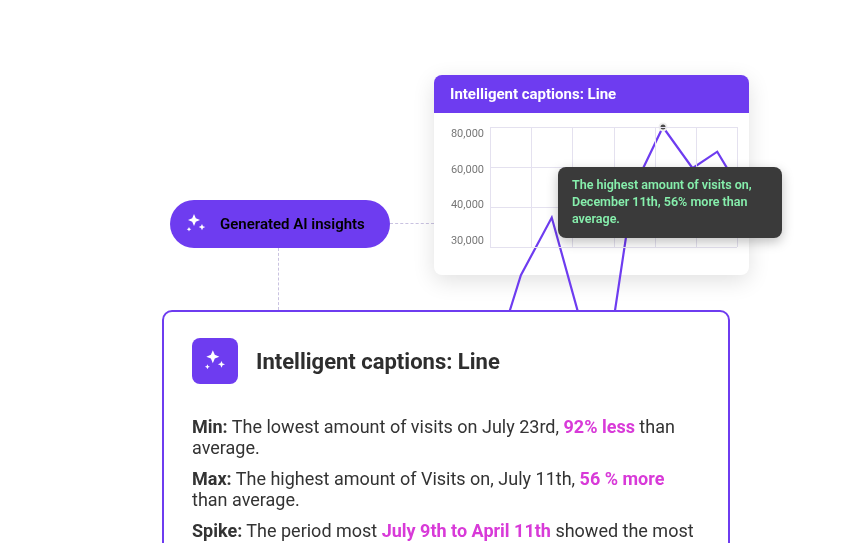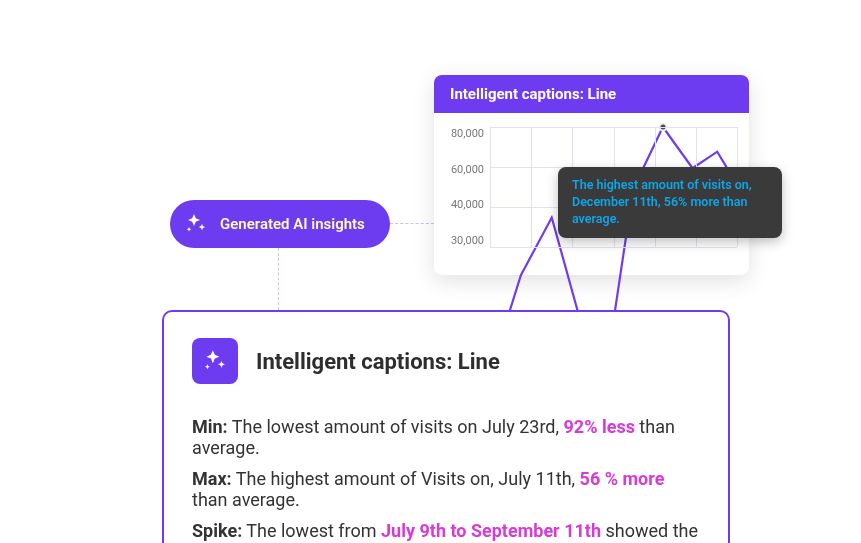--- a/index.html
+++ b/index.html
@@ -16,21 +16,21 @@
   .pill {
     position: absolute;
     left: 170px; top: 200px;
     width: 220px; height: 48px;
     background: #6e3cf0;
     border-radius: 24px;
     display: flex;
     align-items: center;
     gap: 12px;
     padding: 0 18px 0 14px;
-    color: #fef9c3;
+    color: #000000;
     font-weight: 600;
     font-size: 15px;
   }
   .pill svg { width: 24px; height: 24px; flex-shrink: 0; }
 
   
   .dash-h {
     position: absolute;
     left: 390px; top: 223px;
     width: 44px; height: 0;
@@ -101,21 +101,21 @@
     border-radius: 50%;
     transform: translate(-50%,-50%);
   }
 
   
   .tooltip {
     position: absolute;
     left: 558px; top: 167px;
     width: 224px;
     background: #3a3a3a;
-    color: #0ea5e9;
+    color: #86efac;
     font-size: 12.5px;
     font-weight: 600;
     line-height: 1.35;
     border-radius: 8px;
     padding: 10px 14px;
     box-shadow: 0 4px 12px rgba(0,0,0,0.25);
   }
 
   
   .captions-card {
@@ -209,17 +209,17 @@
       <div class="captions-title">Intelligent captions: Line</div>
     </div>
 
     <div class="cap-line">
       <b>Min:</b><span> The lowest amount of visits on July 23rd, </span><span class="hl">92% less</span><span> than average.</span>
     </div>
     <div class="cap-line">
       <b>Max:</b><span> The highest amount of Visits on, July 11th, </span><span class="hl">56 % more</span><span> than average.</span>
     </div>
     <div class="cap-line">
-      <b>Spike:</b><span> The lowest from </span><span class="hl">July 9th to September 11th</span><span> showed the most notable incline, </span><span class="hl">up by 1,887</span>
+      <b>Spike:</b><span> The period most </span><span class="hl">July 9th to April 11th</span><span> showed the most notable incline, </span><span class="hl">up by 1,887</span>
     </div>
   </div>
 
 </div>
 
 </body></html>

